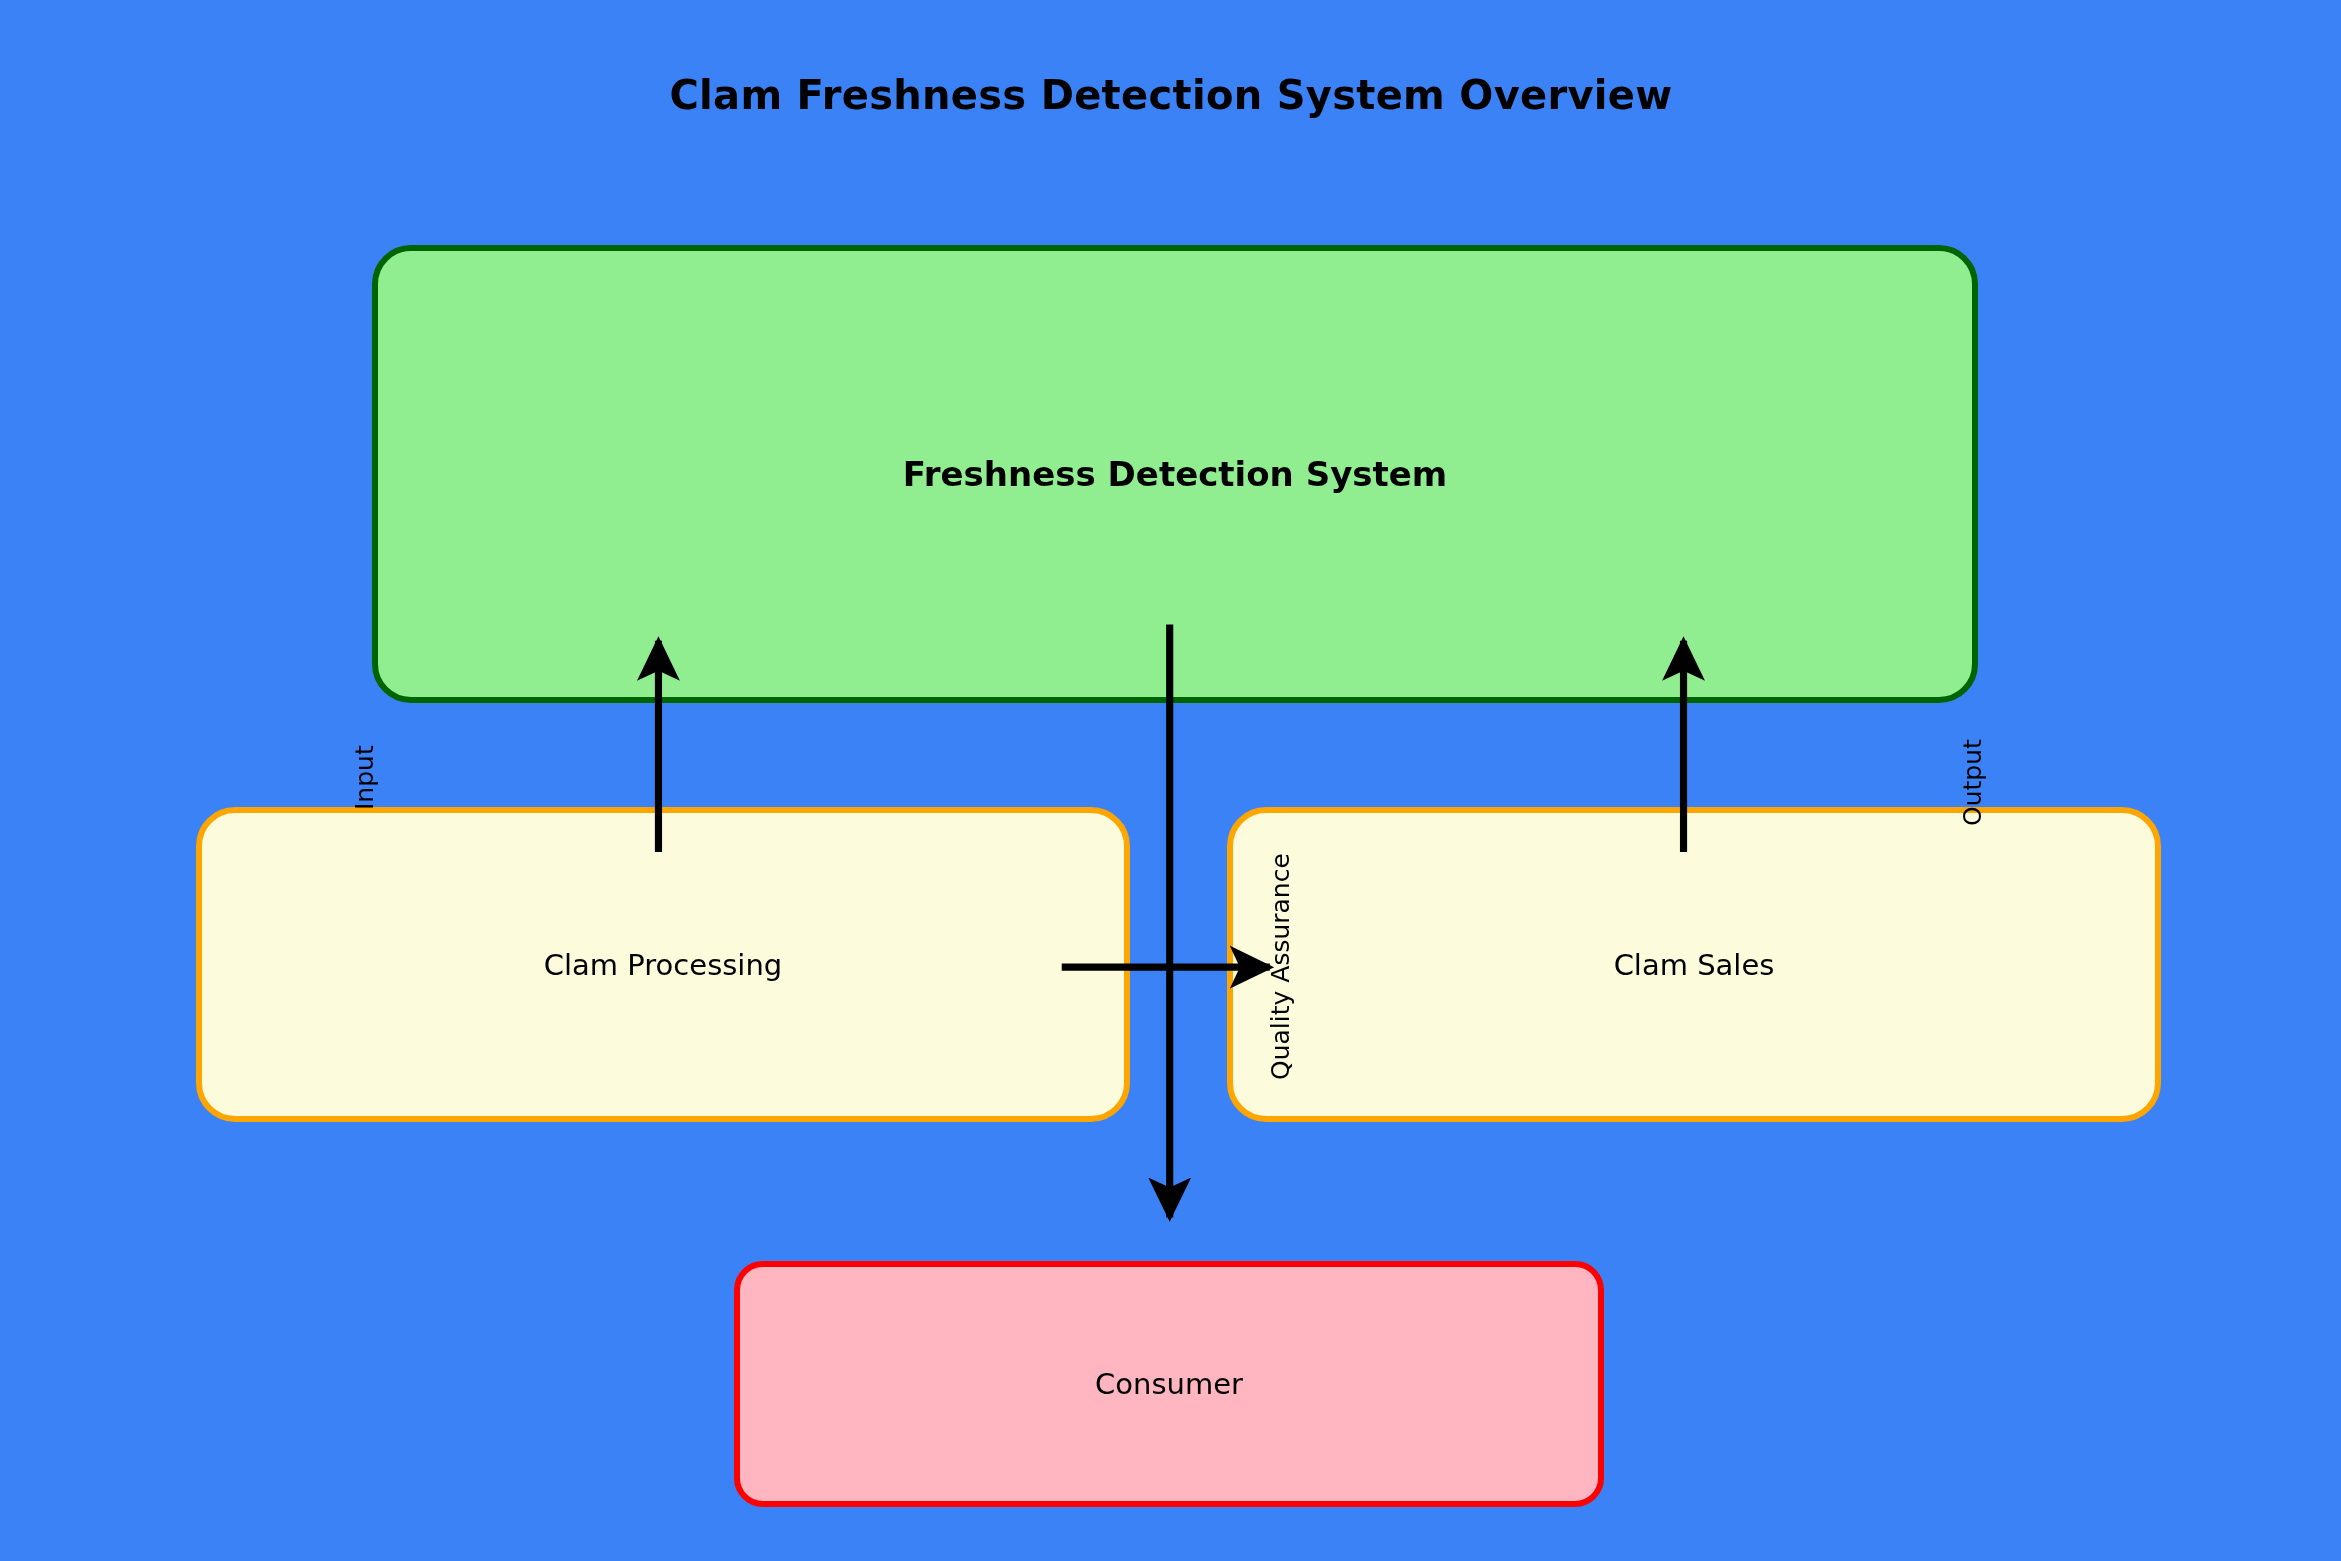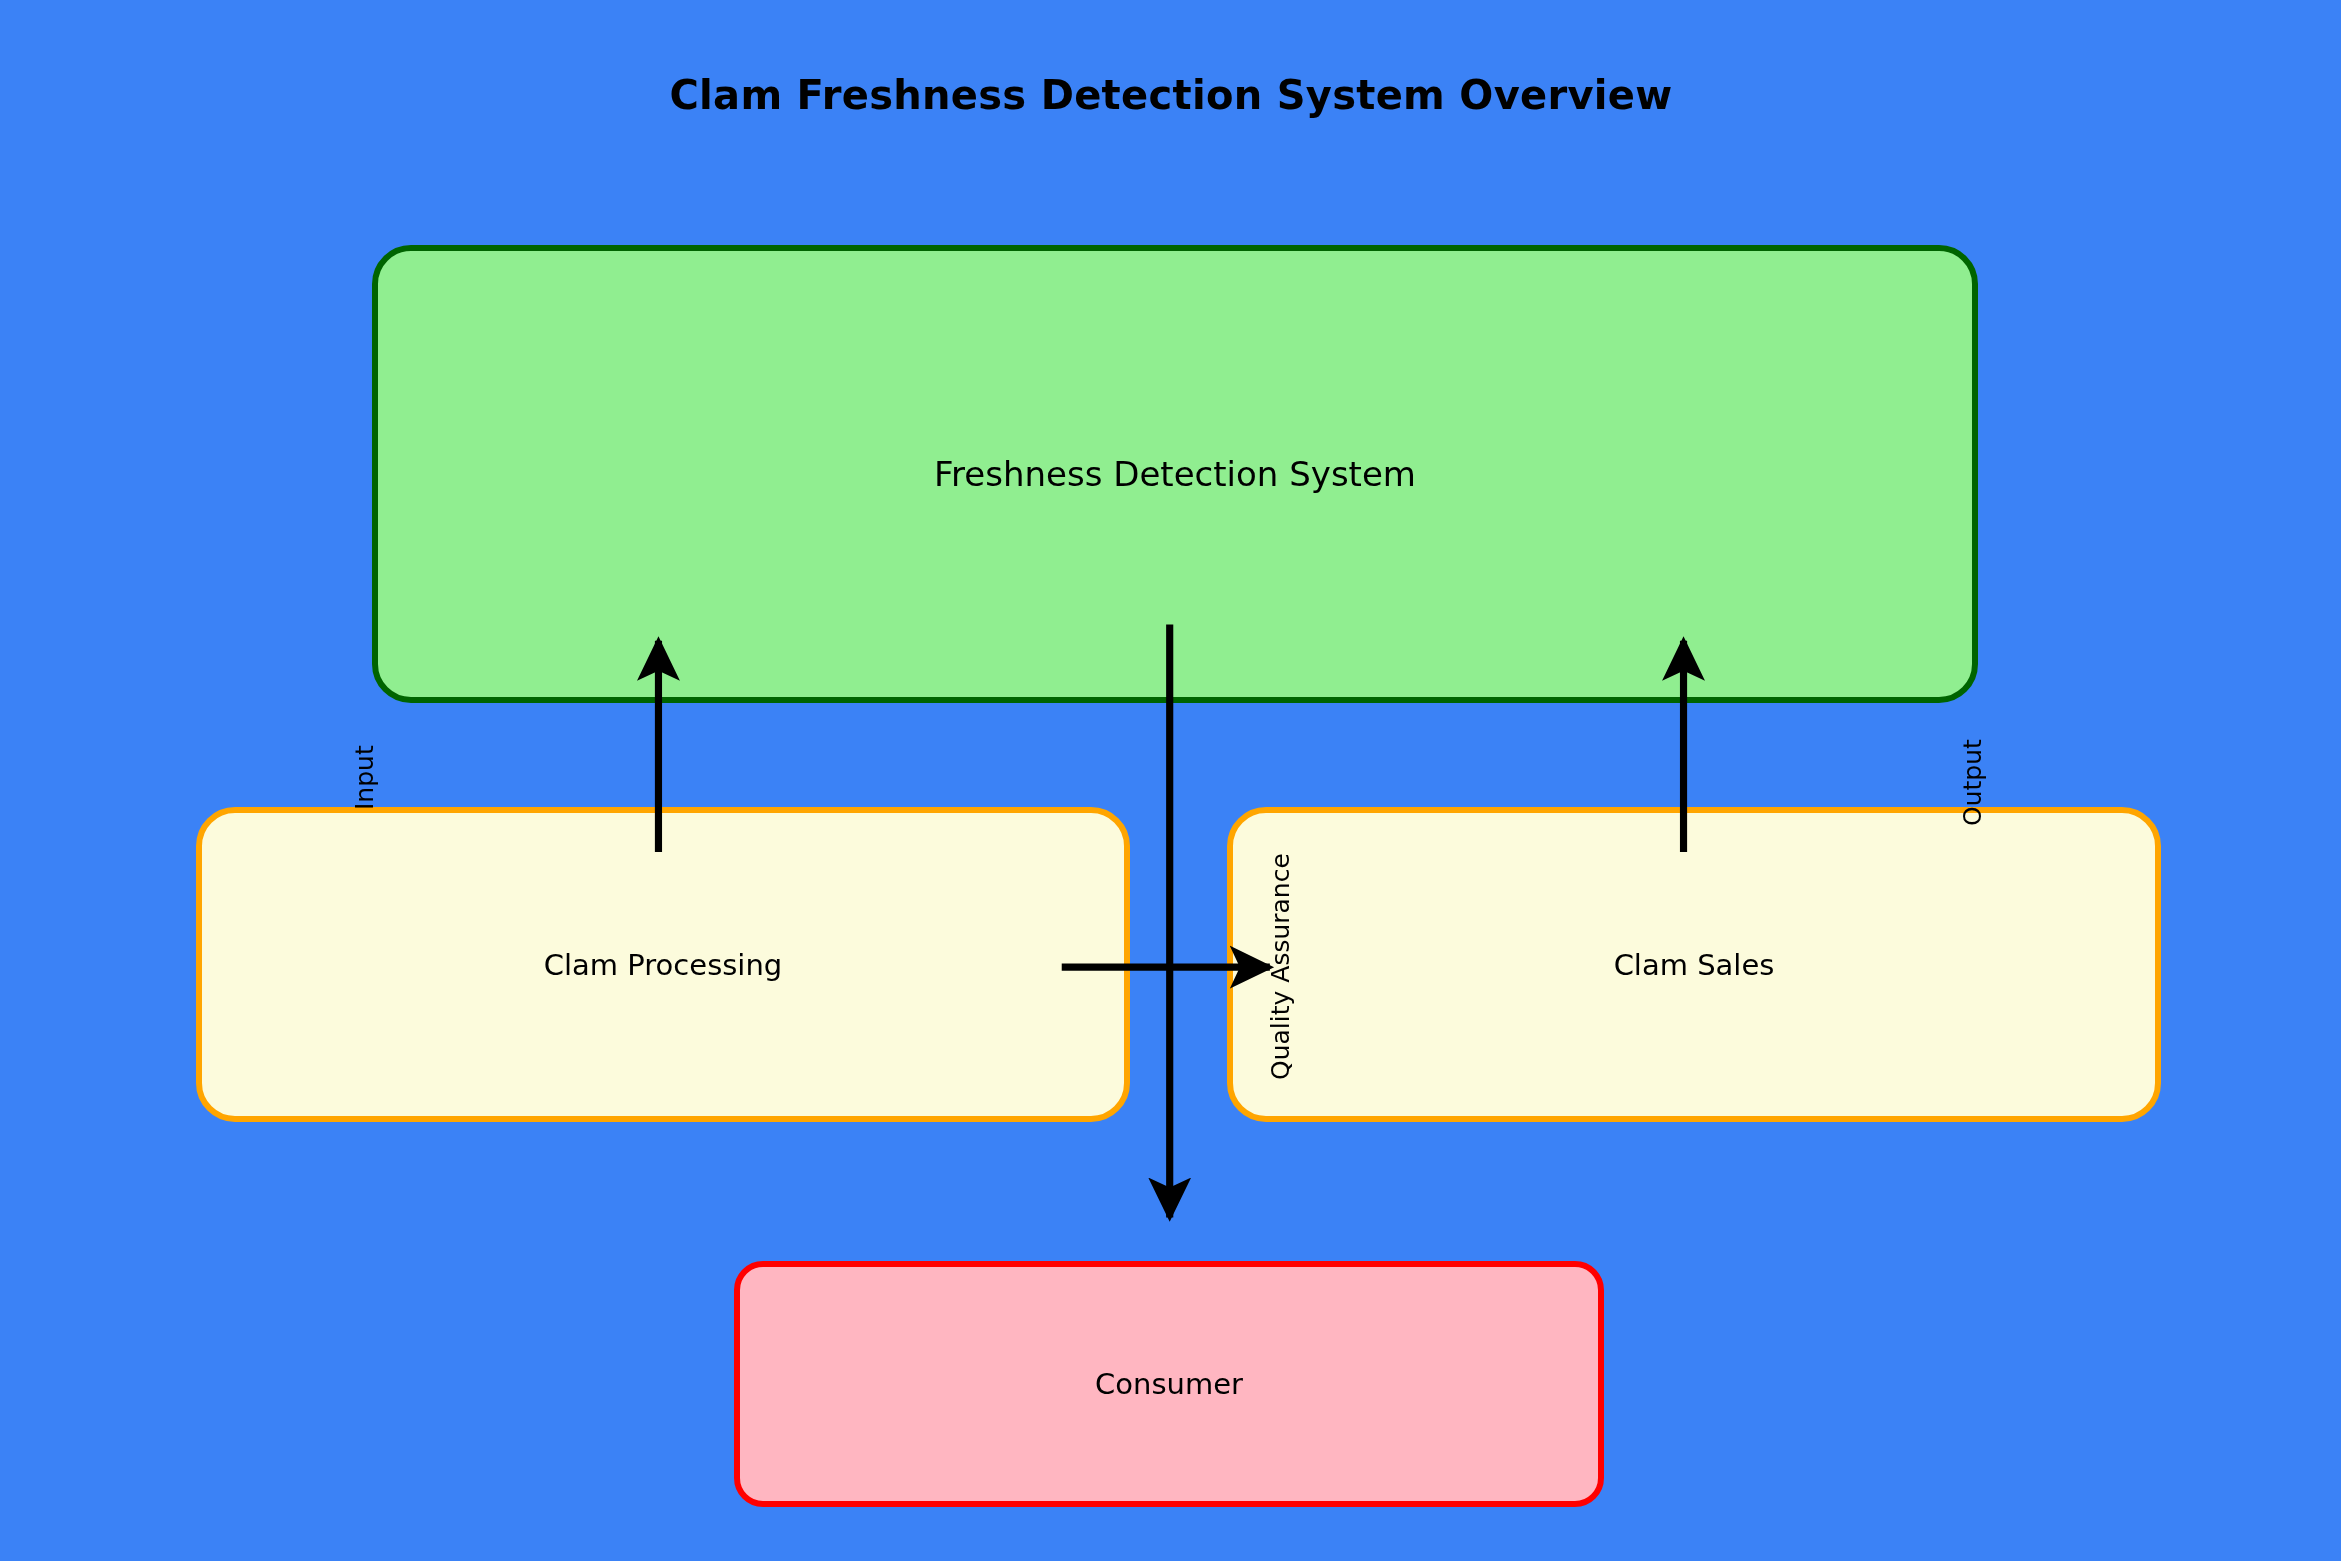--- a/index.html
+++ b/index.html
@@ -47,21 +47,21 @@
     left: 372px;
     top: 245px;
     width: 1606px;
     height: 458px;
     background: #90ee90;
     border: 6.5px solid #006400;
     border-radius: 39px;
   }
   #system-box .node-label {
     font-size: 34px;
-    font-weight: normal;
+    font-weight: bold;
   }
 
   
   .process-box {
     background: #fcfbdc;
     border: 6.5px solid #ffa500;
     border-radius: 39px;
     top: 807px;
     height: 315px;
   }

